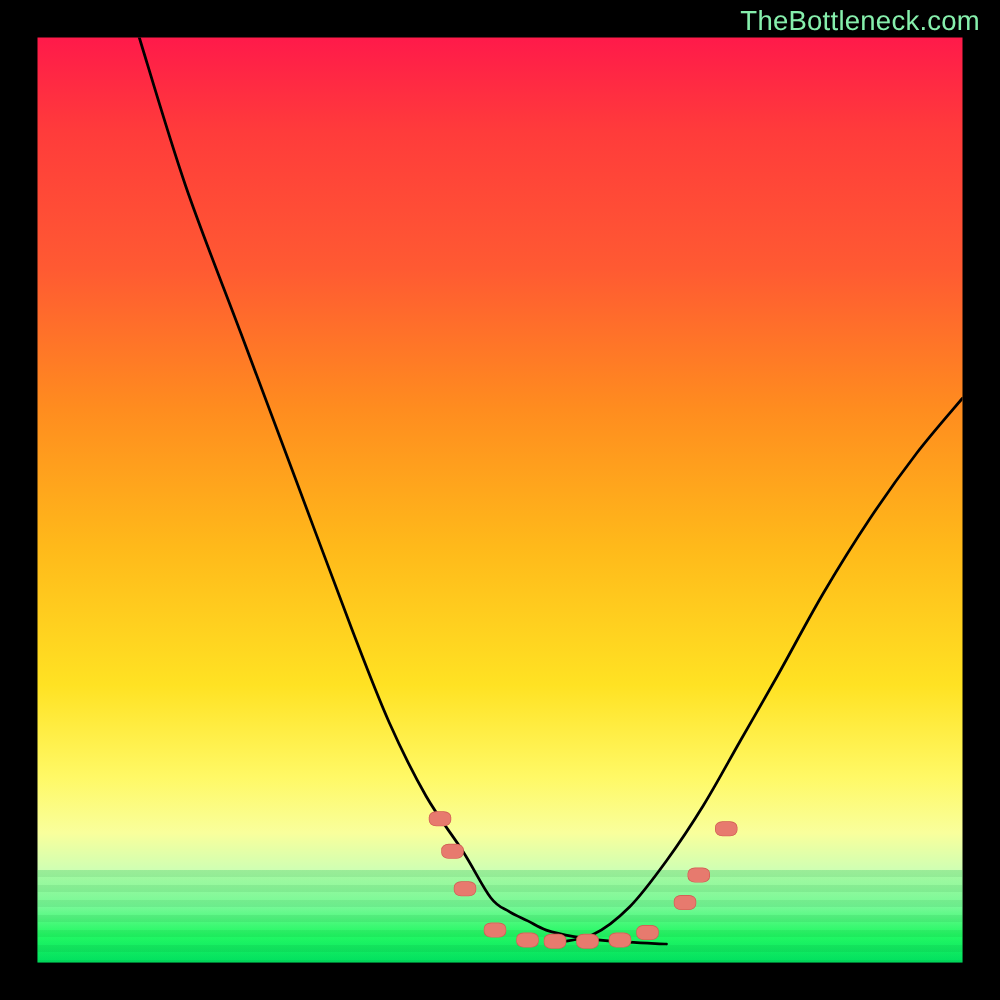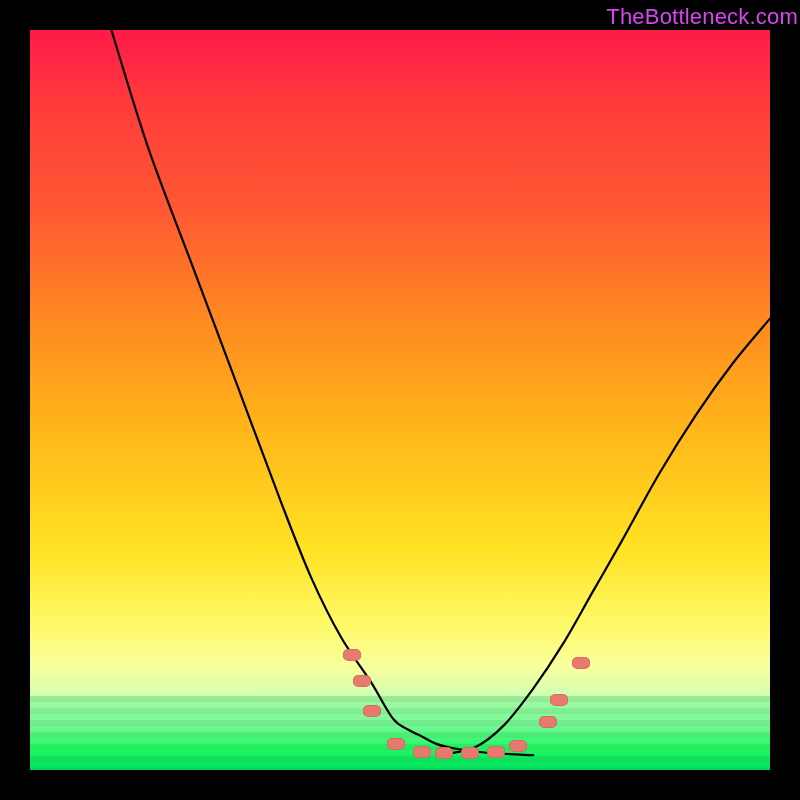--- a/index.html
+++ b/index.html
@@ -67,22 +67,22 @@
     width: 18px;
     height: 12px;
     background: #e77a6e;
     border-radius: 6px / 5px;
     transform: translate(-50%, -50%);
     box-shadow: 0 0 0 0.5px rgba(180,60,50,0.5) inset;
   }
   .watermark {
     position: absolute;
     top: 4px;
-    right: 2px;
-    color: #d946ef;
+    right: 16px;
+    color: #86efac;
     font-size: 22px;
     letter-spacing: 0.2px;
     user-select: none;
   }
 </style>
 </head>
 <body>
 
 <div class="frame">
   <div class="watermark">TheBottleneck.com</div>

